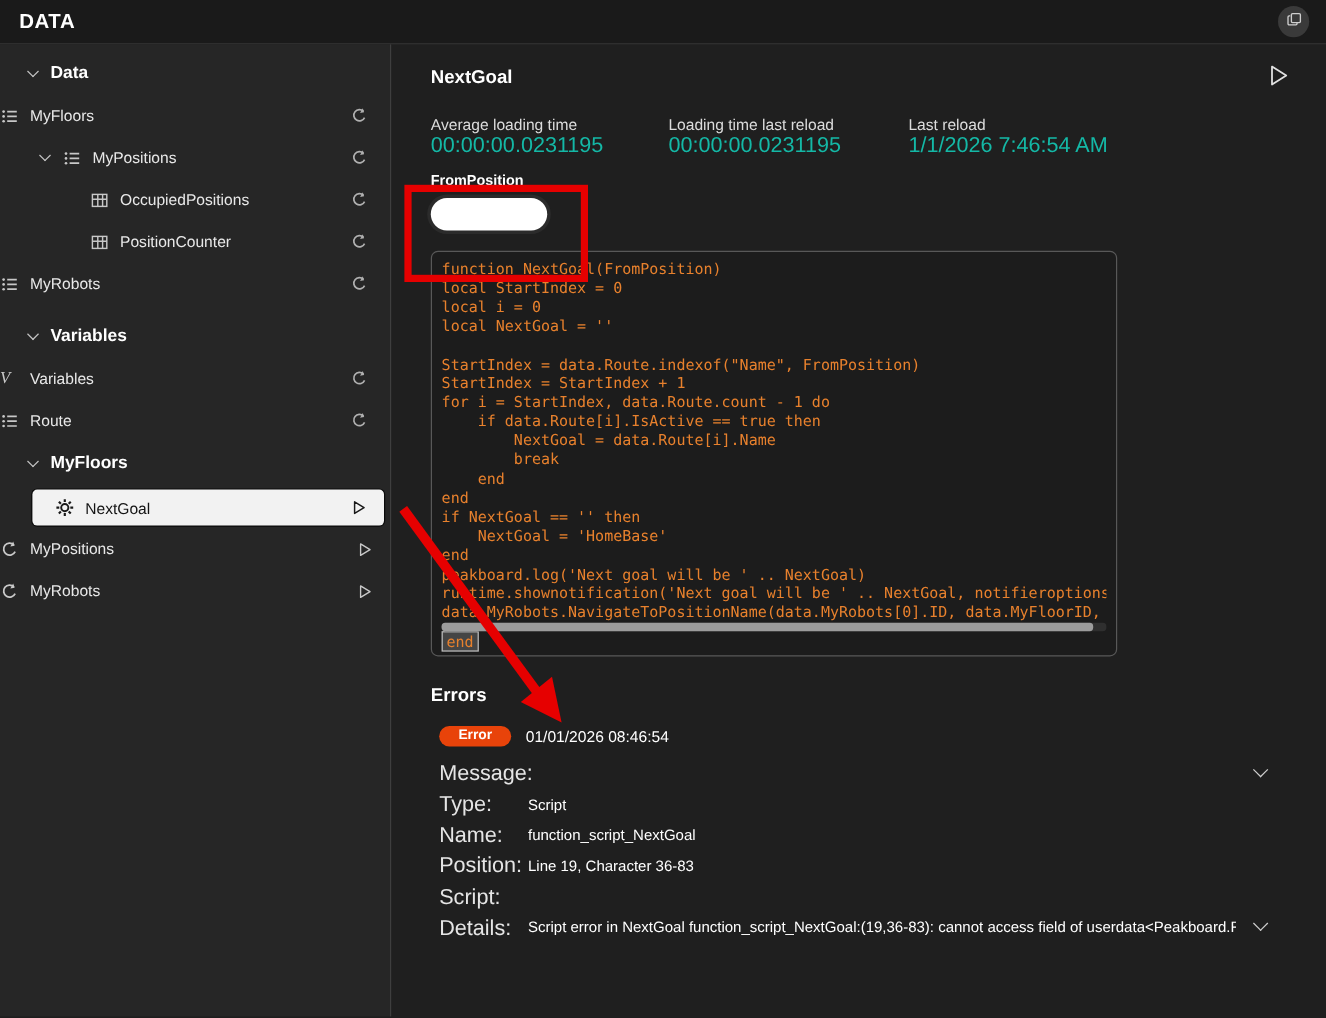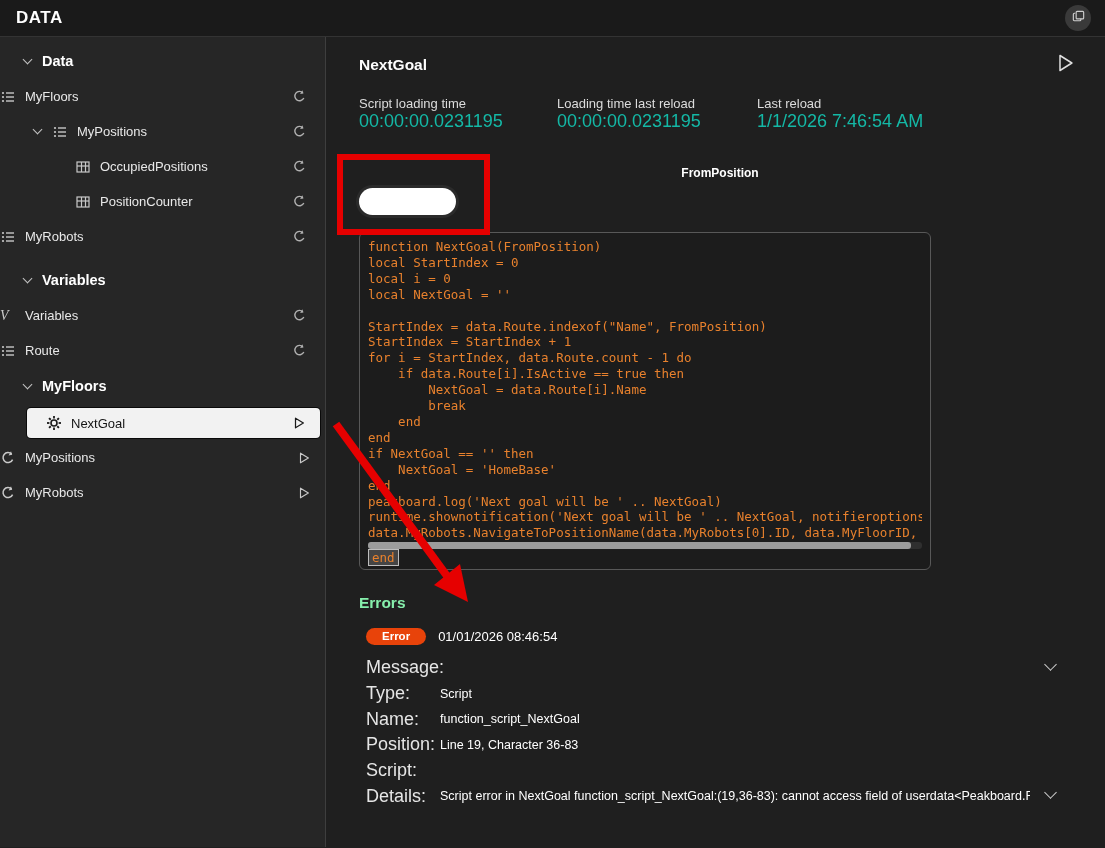--- a/index.html
+++ b/index.html
@@ -55,39 +55,39 @@
   }
   .var-glyph { font-size:14px; font-style:italic; font-family:"Liberation Serif", serif; color:#c8c8c8; line-height:16px; }
   
   .main-header { display:flex; align-items:center; justify-content:space-between; }
   .panel-title { margin:0; font-size:15.5px; font-weight:bold; color:#fff; }
   .run-btn { background:transparent; border:none; padding:0; margin-right:6px; cursor:pointer; }
   .stats { display:flex; margin-top:20px; }
   .stat-1 { width:198px; } .stat-2 { width:200px; }
   .stat-label { font-size:13px; color:#dcdcdc; }
   .stat-value { font-size:18px; color:#14b8a6; }
-  .param { margin-top:34px;text-align:center; }
+  .param { margin-top:11px; }
   .param-label { font-size:12px; font-weight:bold; color:#fff; }
   .param-pill {
     margin-top:8px; width:97px; height:27px; background:#fff; border-radius:14px;
     box-shadow:0 0 0 3px #2b2b2b; cursor:pointer;
   }
   .code-panel {
     margin-top:17px; width:572px; height:338px; background:#1c1c1c;
     border:1px solid #585858; border-radius:6px; padding:6px 8px; overflow:hidden;
   }
   .code-panel pre {
     margin:0; font-family:"DejaVu Sans Mono", monospace; font-size:12.5px;
     line-height:15.9px; color:#e8812d; white-space:pre; overflow:hidden;
   }
   .hscrollbar { height:7px; margin-top:1px; background:#2f2f2f; border-radius:3px; position:relative; }
   .hscrollbar .thumb { position:absolute; left:0; top:0; height:7px; width:98%; background:#9c9c9c; border-radius:3px; cursor:pointer; }
   .lastline { margin-top:1px; font-family:"DejaVu Sans Mono", monospace; font-size:12.5px; color:#e8812d; }
   .lastline span { background:#454545; border:1px solid #bdbdbd; padding:0 3px; }
-  .errors-heading { margin:24px 0 15px 0; font-size:15.5px; font-weight:bold; color:#86efac; }
+  .errors-heading { margin:24px 0 15px 0; font-size:15.5px; font-weight:bold; color:#ffffff; }
   .error-head { margin-top:16px; display:flex; align-items:center; gap:12px; padding-left:7px; }
   .badge {
     background:#e8430a; color:#fff; font-size:11.5px; font-weight:bold;
     padding:2px 16px 3px 16px; border-radius:9px;
   }
   .ts { font-size:13px; color:#fff; }
   .error-fields { margin-top:10px; padding-left:7px; }
   .field-row { display:flex; align-items:center; height:25.7px; position:relative; }
   .f-label { width:74px; flex:none; font-size:18px; color:#e5e5e5; }
   .f-value { font-size:12.5px; color:#fff; white-space:nowrap; overflow:hidden; max-width:590px; }
@@ -336,21 +336,21 @@
         <span>
           <svg width="20" height="20" viewBox="0 0 16 16" fill="none" stroke="#e0e0e0" stroke-width="1.2" stroke-linejoin="round">
               <path d="M4 2 L13.5 8 L4 14 Z"></path>
             </svg>
         </span>
       </button>
     </div>
 
     <div class="stats">
       <div class="stat-1">
-        <div class="stat-label">Script loading time</div>
+        <div class="stat-label">Average loading time</div>
         <div class="stat-value">00:00:00.0231195</div>
       </div>
       <div class="stat-2">
         <div class="stat-label">Loading time last reload</div>
         <div class="stat-value">00:00:00.0231195</div>
       </div>
       <div class="stat-3">
         <div class="stat-label">Last reload</div>
         <div class="stat-value">1/1/2026 7:46:54 AM</div>
       </div>

